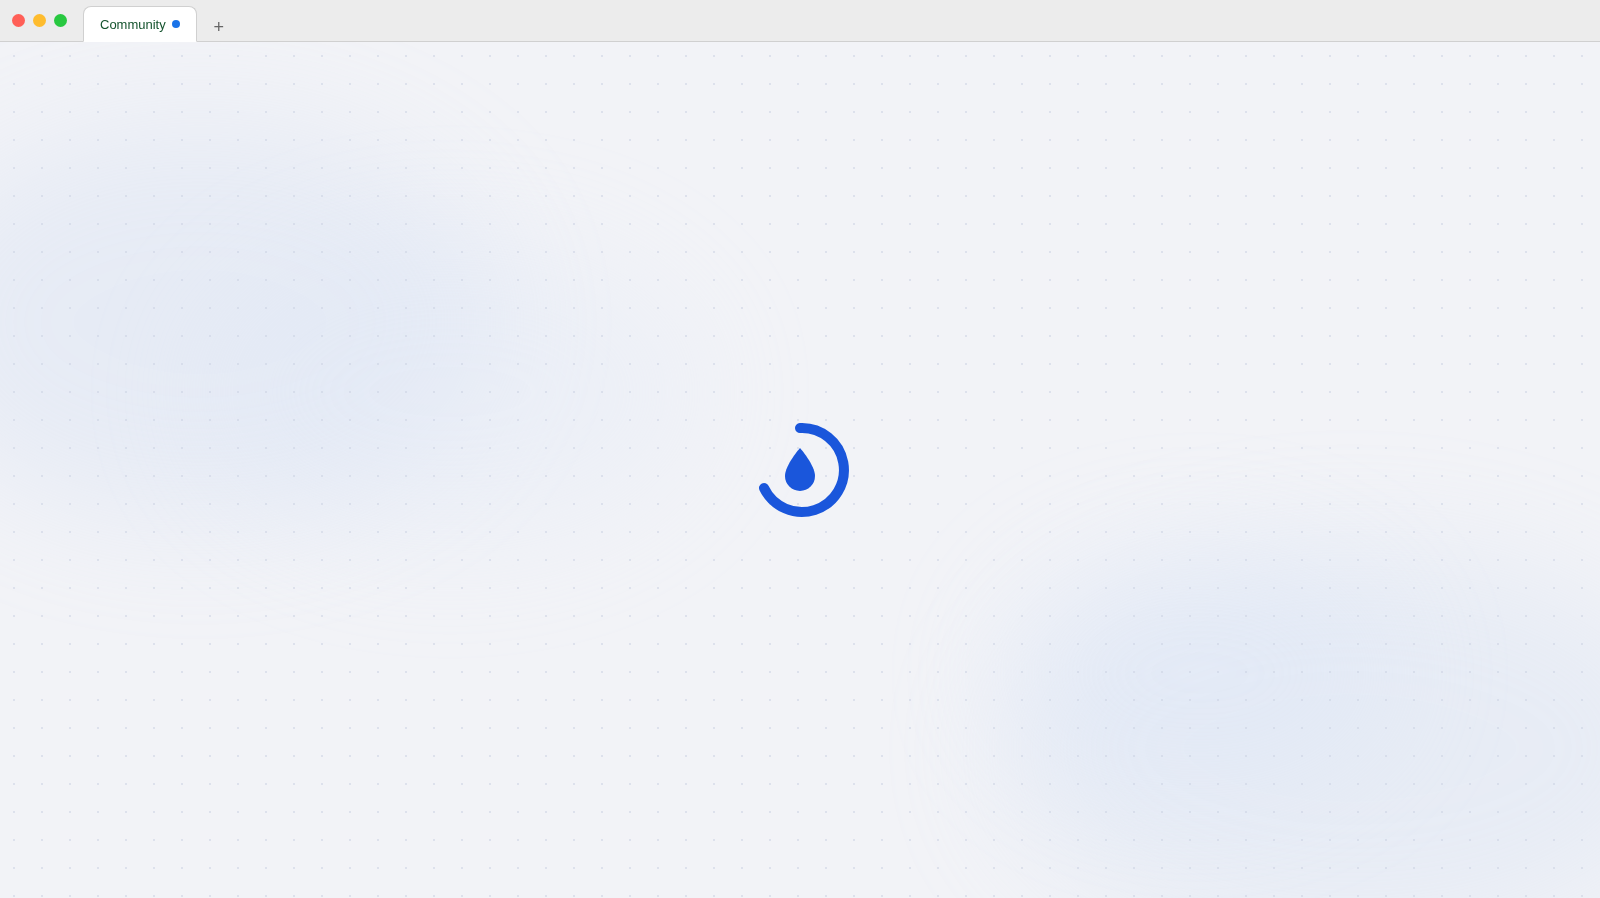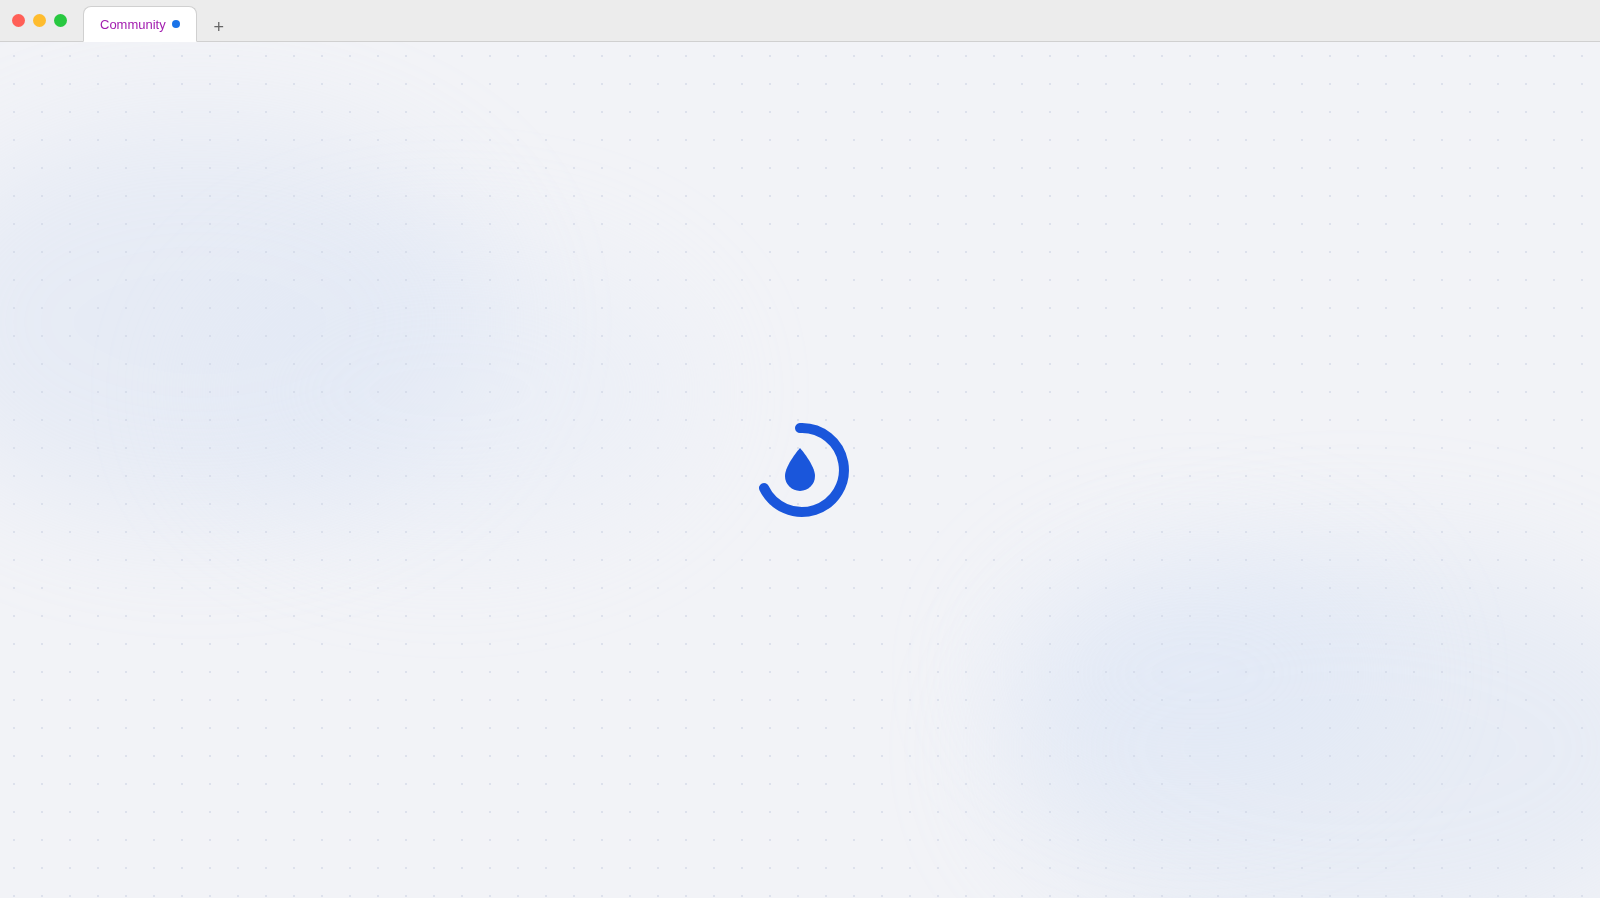--- a/index.html
+++ b/index.html
@@ -65,21 +65,21 @@
       border: 1px solid #d0d0d0;
       border-bottom: 1px solid #ffffff;
       margin-bottom: 0;
       position: relative;
       top: 1px;
       cursor: pointer;
     }
 
     .tab-title {
       font-size: 13px;
-      color: #a21caf;
+      color: #14532d;
       font-weight: 400;
     }
 
     .tab-dot {
       width: 8px;
       height: 8px;
       border-radius: 50%;
       background: #1a73e8;
     }
 

